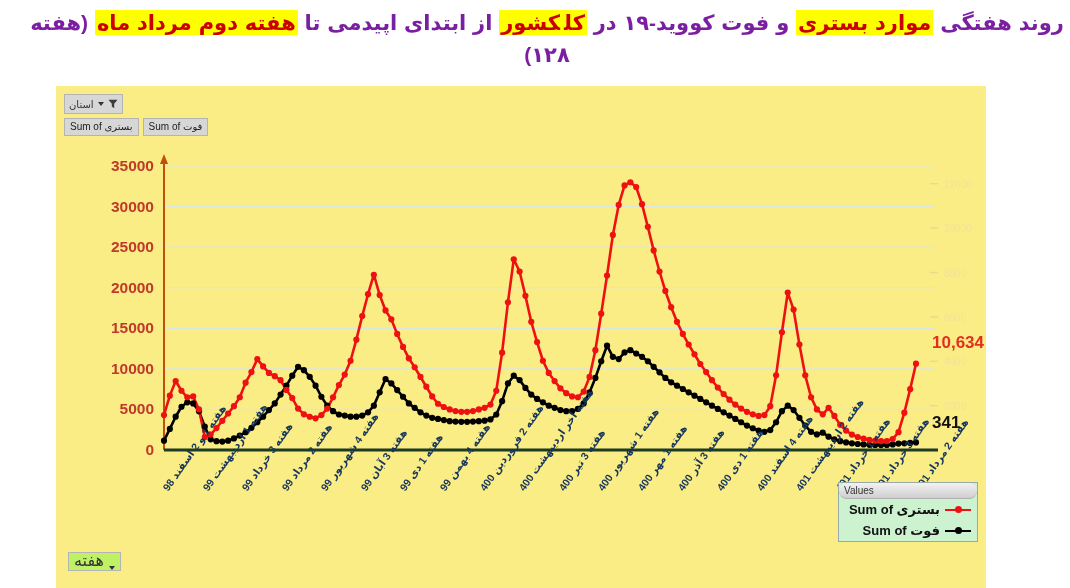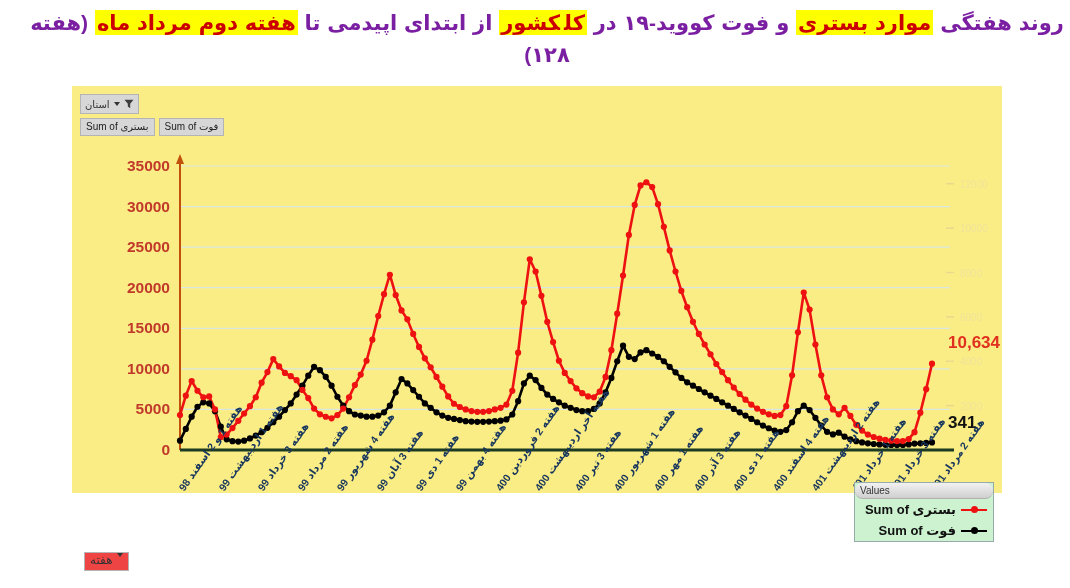--- a/index.html
+++ b/index.html
@@ -38,22 +38,22 @@
   }
   .hl {
     background: #ffff00;
     color: #cc0000;
     padding: 1px 2px;
   }
 
   
   .panel {
     position: absolute;
-    left: 72px; top: 86px;
-    width: 930px; height: 407px;
+    left: 56px; top: 86px;
+    width: 930px; height: 502px;
     background: #fbed85;
     box-sizing: border-box;
   }
 
   
   .slicer {
     position: absolute;
     left: 8px; top: 8px;
     height: 18px;
     background: #d7d7d7;
@@ -198,27 +198,27 @@
     width: 7px; height: 7px;
     border-radius: 50%;
     display: block;
   }
 
   
   .slicer-bottom {
     position: absolute;
     left: 12px; top: 466px;
     height: 17px;
-    background: #ef4444;
+    background: #bef264;
     border: 1px solid #b4b4b4;
     display: flex;
-    align-items: flex-start;
+    align-items: flex-end;
     direction: rtl;
     padding: 0 5px;
-    font-size: 12px;
+    font-size: 16px;
     color: #333;
     gap: 5px;
     cursor: pointer;
   }
 </style>
 </head>
 <body>
 
 <div id="page">
 

